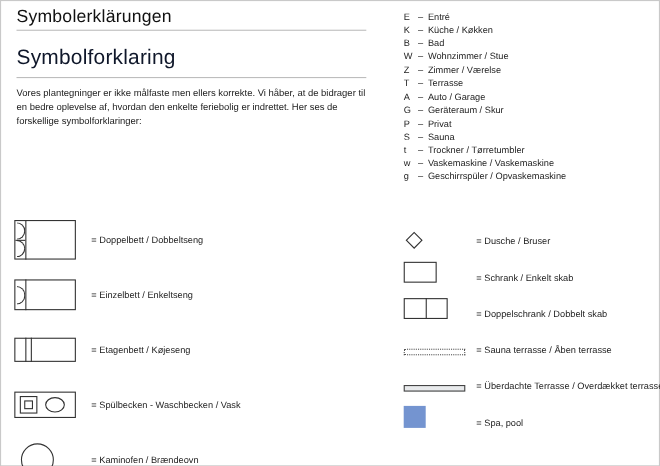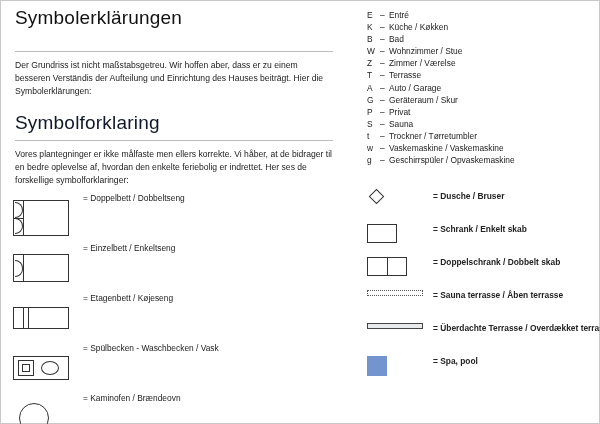--- a/index.html
+++ b/index.html
@@ -24,23 +24,23 @@
   }
 
   
   .left-col {
     position: absolute;
     left: 14px;
     top: 6px;
     width: 330px;
   }
   h1.title-de {
-    font-size: 19px;
+    font-size: 16px;
     font-weight: normal;
-    margin: 0 0 22px 0;
+    margin: 0 0 2px 0;
     letter-spacing: 0.2px;
     color: #111;
   }
   h1.title-da {
     font-size: 19px;
     font-weight: normal;
     margin: 14px 0 6px 0;
     letter-spacing: 0.2px;
     color: #0f172a;
   }
@@ -60,20 +60,21 @@
 
   
   .legend-left {
     position: absolute;
     left: 12px;
     top: 192px;
     width: 330px;
   }
   .lrow {
     display: flex;
+    align-items: center;
     height: 50px;
   }
   .lrow .art {
     width: 62px;
     flex: 0 0 62px;
     display: flex;
     align-items: center;
     justify-content: flex-start;
   }
   .lrow .eq {
@@ -247,23 +248,22 @@
 
   
   .legend-right {
     position: absolute;
     left: 366px;
     top: 190px;
     width: 225px;
   }
   .rrow {
     display: flex;
-    align-items: flex-start;
+    align-items: flex-end;
     height: 33px;
-    font-weight: bold;
   }
   .rrow .art {
     width: 62px;
     flex: 0 0 62px;
     display: flex;
     align-items: center;
     justify-content: flex-start;
   }
   .rrow .eq {
     font-size: 8.4px;
@@ -328,21 +328,20 @@
   }
 </style>
 </head>
 <body>
 
 <div class="page">
 
   <div class="left-col">
     <h1 class="title-de">Symbolerklärungen</h1>
     <hr class="hr">
-    <p class="para">Der Grundriss ist nicht maßstabsgetreu. Wir hoffen aber, dass er zu einem besseren Verständis der Aufteilung und Einrichtung des Hauses beiträgt. Hier die Symbolerklärungen:</p>
 
     <h1 class="title-da">Symbolforklaring</h1>
     <hr class="hr">
     <p class="para">Vores plantegninger er ikke målfaste men ellers korrekte. Vi håber, at de bidrager til en bedre oplevelse af, hvordan den enkelte feriebolig er indrettet. Her ses de forskellige symbolforklaringer:</p>
   </div>
 
   <div class="legend-left">
 
     <div class="lrow">
       <div class="art">

